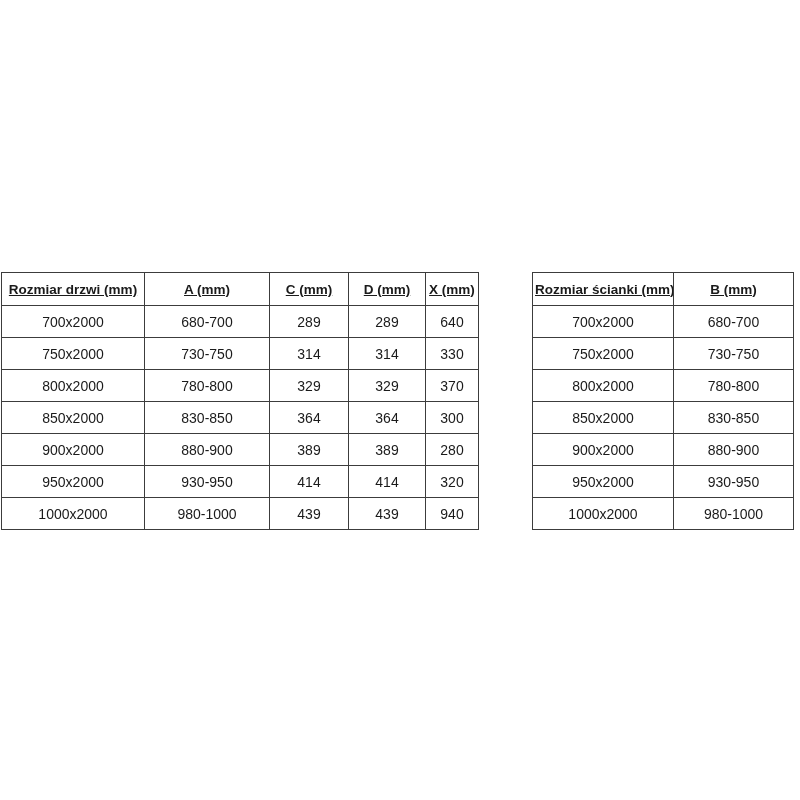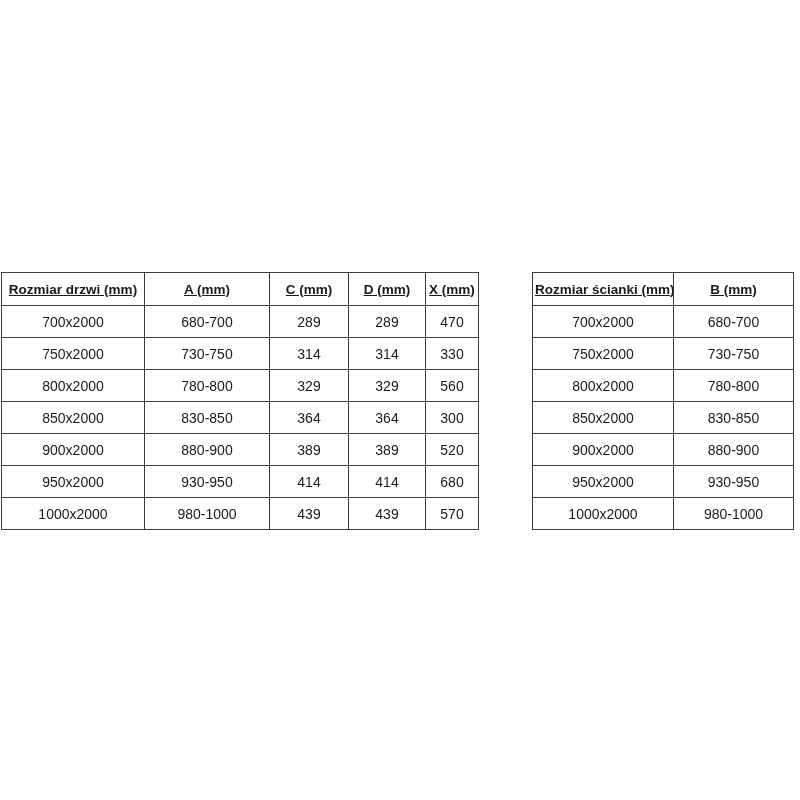--- a/index.html
+++ b/index.html
@@ -71,63 +71,63 @@
       <th>D (mm)</th>
       <th>X (mm)</th>
     </tr>
   </thead>
   <tbody>
     <tr>
       <td>700x2000</td>
       <td>680-700</td>
       <td>289</td>
       <td>289</td>
-      <td>470</td>
+      <td>640</td>
     </tr>
     <tr>
       <td>750x2000</td>
       <td>730-750</td>
       <td>314</td>
       <td>314</td>
       <td>330</td>
     </tr>
     <tr>
       <td>800x2000</td>
       <td>780-800</td>
       <td>329</td>
       <td>329</td>
-      <td>560</td>
+      <td>370</td>
     </tr>
     <tr>
       <td>850x2000</td>
       <td>830-850</td>
       <td>364</td>
       <td>364</td>
       <td>300</td>
     </tr>
     <tr>
       <td>900x2000</td>
       <td>880-900</td>
       <td>389</td>
       <td>389</td>
-      <td>520</td>
+      <td>280</td>
     </tr>
     <tr>
       <td>950x2000</td>
       <td>930-950</td>
       <td>414</td>
       <td>414</td>
-      <td>680</td>
+      <td>320</td>
     </tr>
     <tr>
       <td>1000x2000</td>
       <td>980-1000</td>
       <td>439</td>
       <td>439</td>
-      <td>570</td>
+      <td>940</td>
     </tr>
   </tbody>
 </table>
 
 <table id="wall-table" class="spec-table">
   <colgroup>
     <col style="width:141px">
       <col style="width:120px">
   </colgroup>
   <thead>

